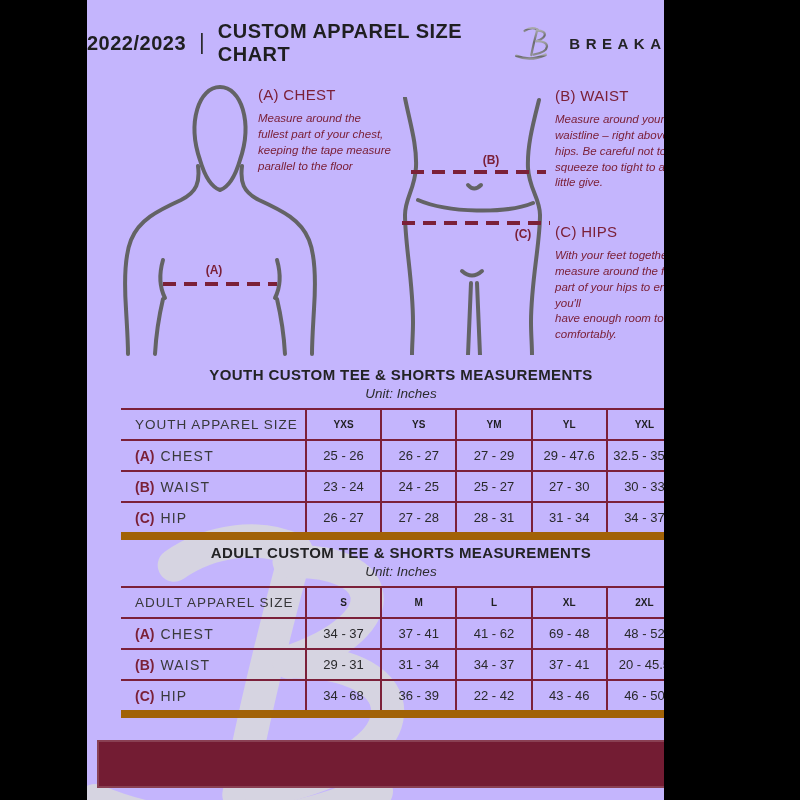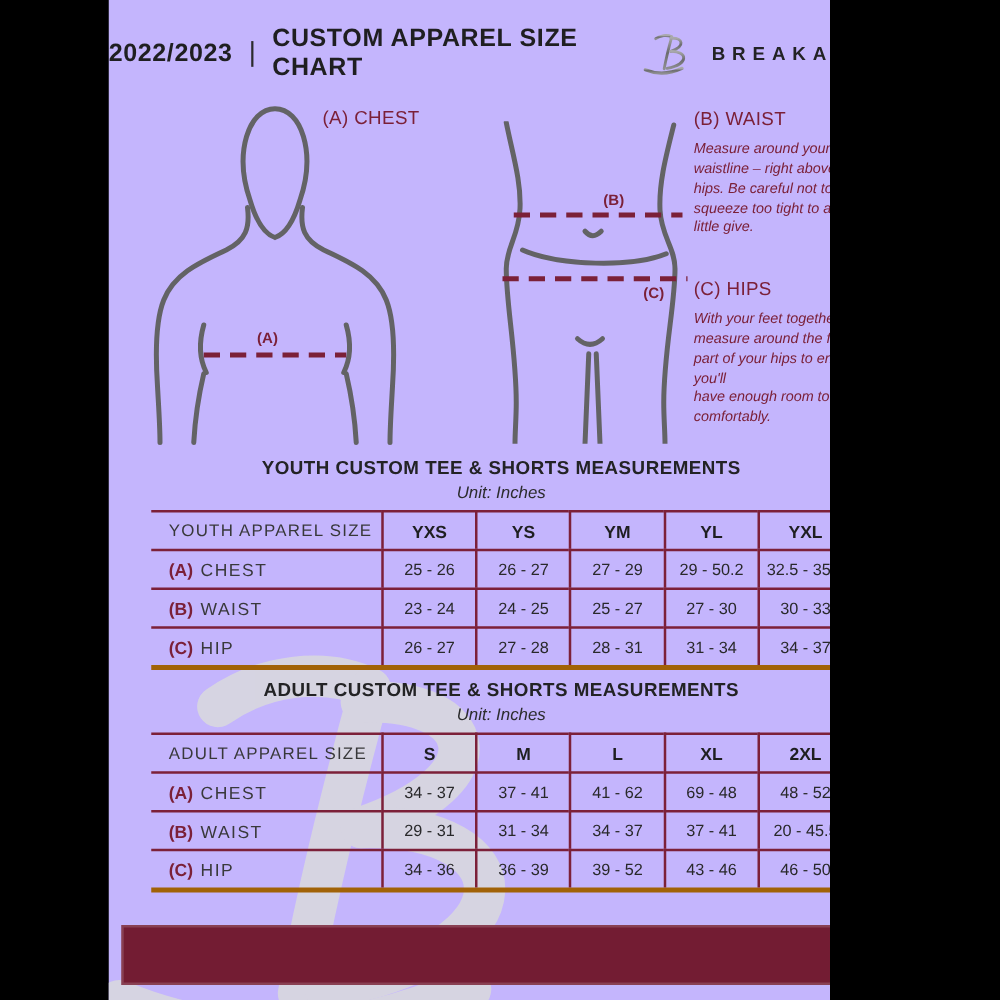--- a/index.html
+++ b/index.html
@@ -36,25 +36,25 @@
   .wm path{fill:none;stroke:#DADADD;stroke-linecap:round;}
 
   
   .tsec{position:absolute;left:0;width:628px;z-index:2;}
   .tsec-youth{top:366px;}
   .tsec-adult{top:544px;}
   .tbl-title{text-align:center;font-size:15px;font-weight:bold;color:#232325;letter-spacing:.4px;}
   .tbl-unit{text-align:center;font-size:13.5px;font-style:italic;color:#2c2c2e;margin-top:3px;}
   .sizetable{width:560px;margin:7px auto 0 auto;display:grid;
              grid-template-columns:184px repeat(5,1fr);
-             border-bottom:4px solid #a16207;}
+             border-bottom:8px solid #a16207;}
   .cell{height:29px;border-top:2px solid #7C2039;display:flex;align-items:center;justify-content:center;
         font-size:13px;color:#29292b;}
   .cell.bl{border-left:2px solid #7C2039;}
-  .cell.szh{font-weight:bold;font-size:14px;color:#1f1f21;}
+  .cell.szh{font-weight:bold;font-size:10px;color:#1f1f21;}
   .cell.first{justify-content:flex-start;padding-left:14px;}
   .colhead{font-size:13.5px;color:#38383a;letter-spacing:1px;}
   .rowlab .pfx{font-weight:bold;color:#7B2038;font-size:14px;margin-right:6px;}
   .rowlab .lbl{font-size:14px;color:#39393b;letter-spacing:1.2px;}
 
   
   .footer-bar{position:absolute;left:10px;top:740px;width:606px;height:48px;background:#731C33;
               border:2px solid rgba(255,255,255,.16);box-sizing:border-box;z-index:3;}
 </style>
 </head>
@@ -116,20 +116,21 @@
     <path d="M 73,186 C 72,205 71,230 70,258"></path>
     <path d="M 79,186 C 80,205 81,230 82,258"></path>
     <line class="dash" x1="13" y1="75" x2="148" y2="75"></line>
     <line class="dash" x1="4" y1="126" x2="152" y2="126"></line>
     <text x="93" y="67">(B)</text>
     <text x="125" y="141">(C)</text>
   </svg>
 
   <div class="guide g-chest">
     <h3>(A) CHEST</h3>
+    <p>Measure around the fullest part of your chest, keeping the tape measure parallel to the floor</p>
   </div>
   <div class="guide g-waist">
     <h3>(B) WAIST</h3>
     <p>Measure around your natural waistline – right above your hips. Be careful not to squeeze too tight to allow a little give.</p>
   </div>
   <div class="guide g-hips">
     <h3>(C) HIPS</h3>
     <p class="pre">With your feet together, measure around the fullest part of your hips to ensure you'll
 have enough room to move comfortably.</p>
   </div>
@@ -145,21 +146,21 @@
       <div class="cell bl szh">YL</div>
       <div class="cell bl szh">YXL</div>
 
       <div class="cell first rowlab">
         <span class="pfx">(A)</span>
         <span class="lbl">CHEST</span>
       </div>
       <div class="cell bl">25 - 26</div>
       <div class="cell bl">26 - 27</div>
       <div class="cell bl">27 - 29</div>
-      <div class="cell bl">29 - 50.2</div>
+      <div class="cell bl">29 - 47.6</div>
       <div class="cell bl">32.5 - 35.5</div>
 
       <div class="cell first rowlab">
         <span class="pfx">(B)</span>
         <span class="lbl">WAIST</span>
       </div>
       <div class="cell bl">23 - 24</div>
       <div class="cell bl">24 - 25</div>
       <div class="cell bl">25 - 27</div>
       <div class="cell bl">27 - 30</div>
@@ -205,22 +206,22 @@
       <div class="cell bl">29 - 31</div>
       <div class="cell bl">31 - 34</div>
       <div class="cell bl">34 - 37</div>
       <div class="cell bl">37 - 41</div>
       <div class="cell bl">20 - 45.5</div>
 
       <div class="cell first rowlab">
         <span class="pfx">(C)</span>
         <span class="lbl">HIP</span>
       </div>
-      <div class="cell bl">34 - 36</div>
+      <div class="cell bl">34 - 68</div>
       <div class="cell bl">36 - 39</div>
-      <div class="cell bl">39 - 52</div>
+      <div class="cell bl">22 - 42</div>
       <div class="cell bl">43 - 46</div>
       <div class="cell bl">46 - 50</div>
     </div>
   </div>
 
   <div class="footer-bar"></div>
 </div>
 
 </body></html>

